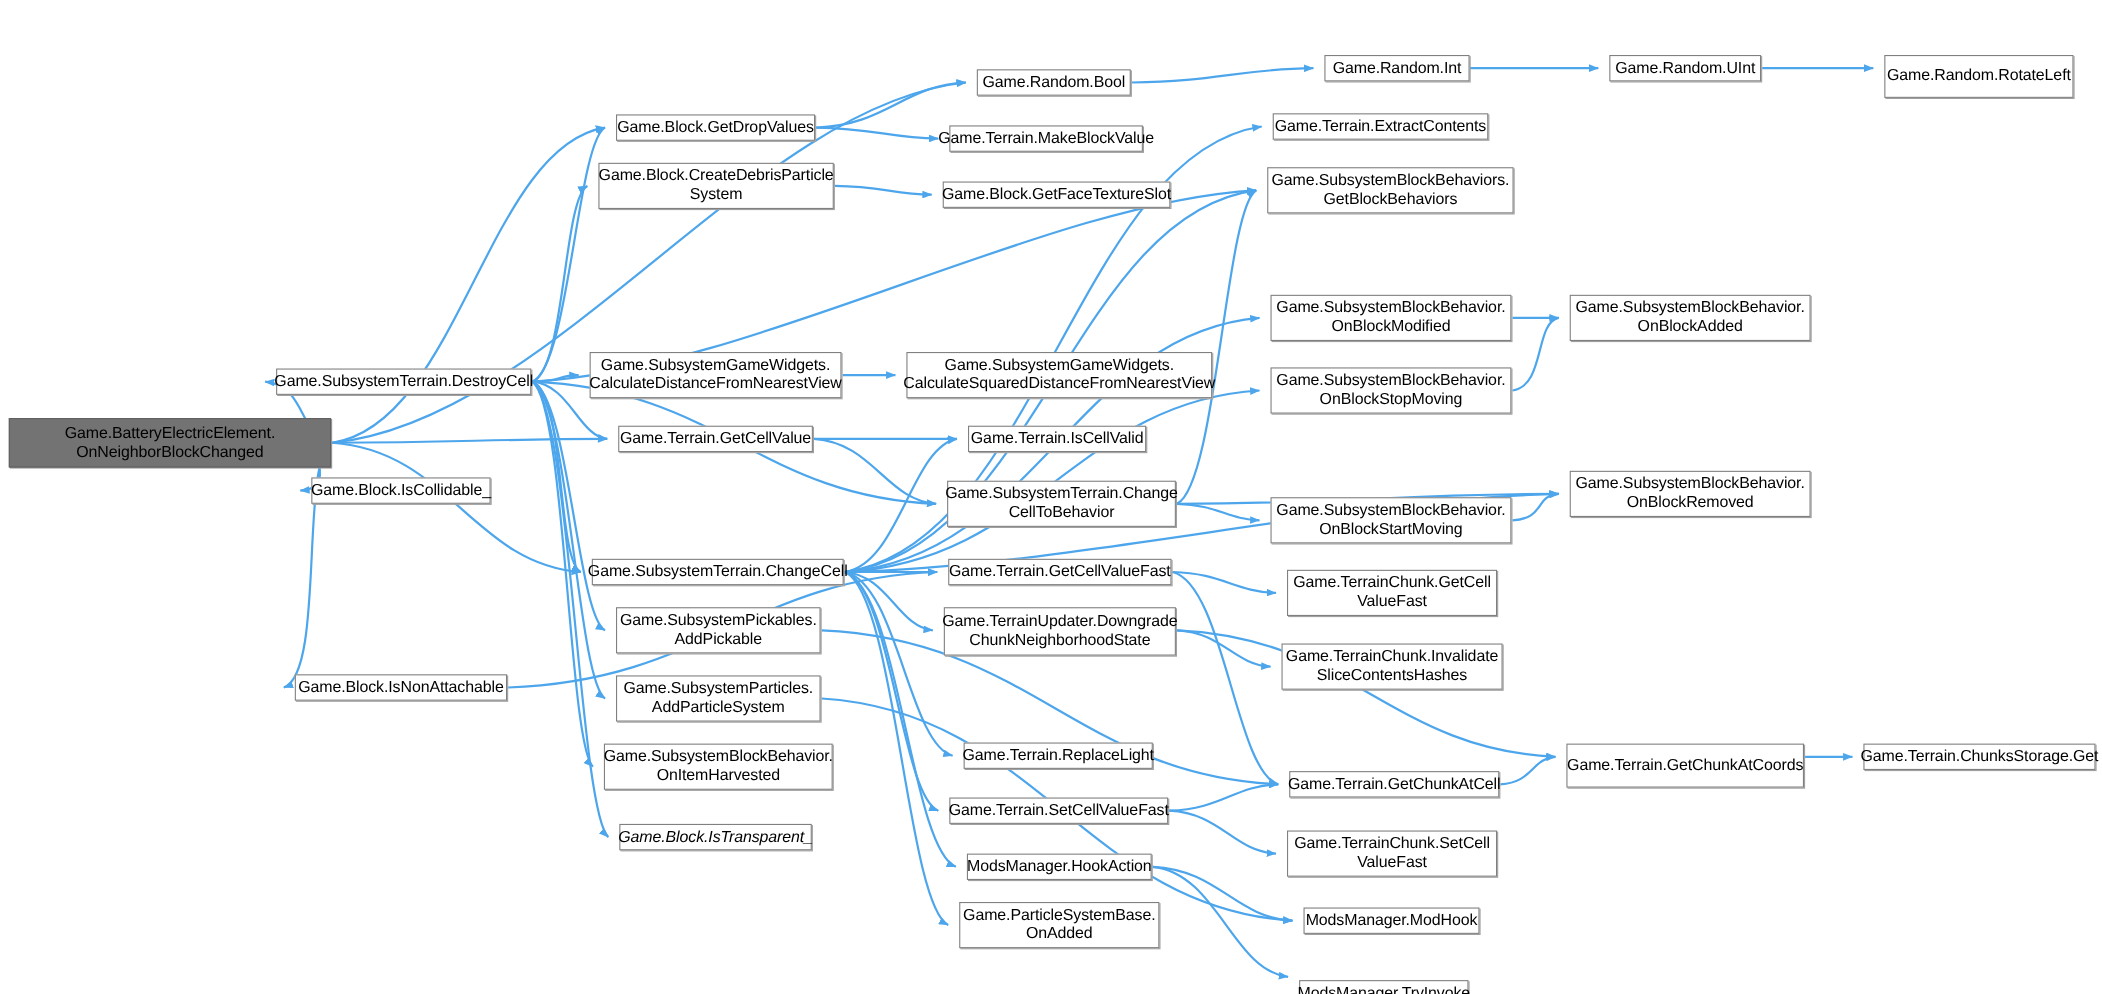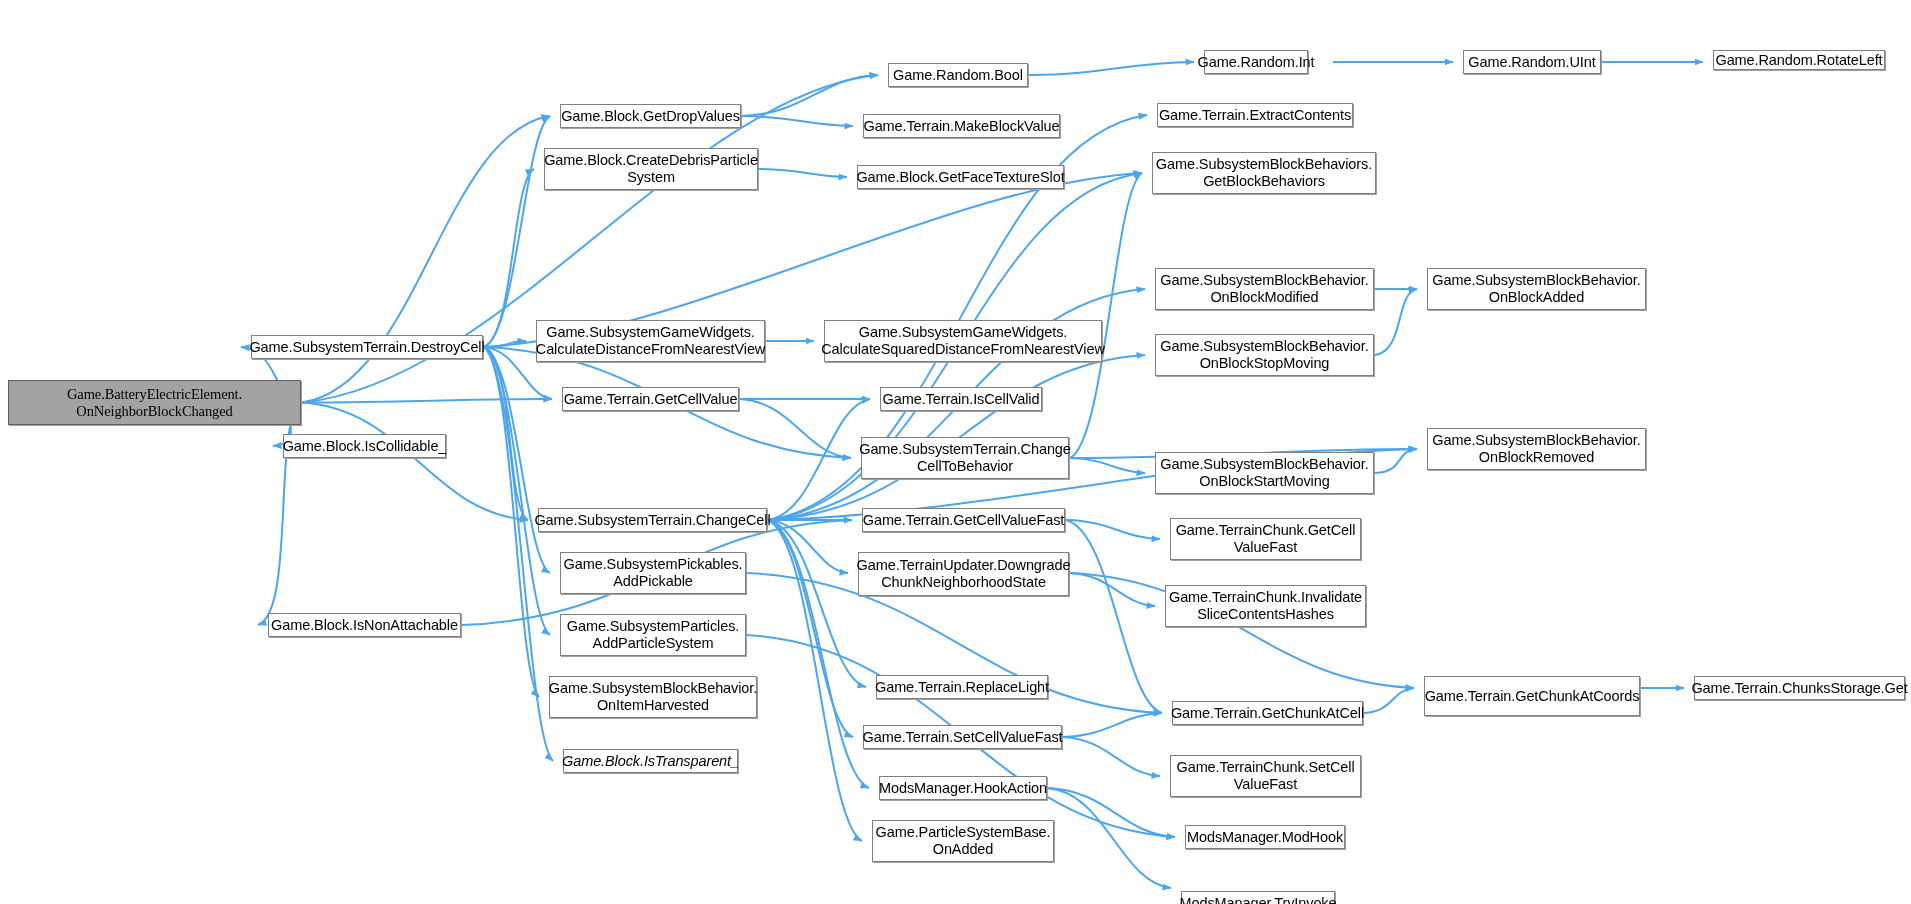--- a/index.html
+++ b/index.html
@@ -34,23 +34,22 @@
     text-align: center;
     color: #000000;
     font-size: 14.5px;
     line-height: 17px;
     letter-spacing: -0.1px;
     white-space: pre-line;
     padding: 1px 4px;
     z-index: 5;
   }
   .node.root {
-    background: #a3a3a3;
+    background: #737373;
     border: 1px solid #606060;
-    font-family: Liberation Serif, serif;
   }
 </style>
 </head>
 <body>
 
 <div id="graph">
   <svg id="edges" viewBox="0 0 1911 904" preserveAspectRatio="none">
     <defs>
       <marker id="arrow" markerWidth="9" markerHeight="7" refX="8.5" refY="3.5" orient="auto" markerUnits="userSpaceOnUse">
         <polygon points="0 0, 9 3.5, 0 7" fill="#4da6ec"></polygon>
@@ -131,21 +130,21 @@
       <div class="node" style="left: 562px; top: 387px; width: 177px; height: 24px;">Game.Terrain.GetCellValue</div>
       <div class="node" style="left: 538px; top: 508px; width: 229px; height: 24px;">Game.SubsystemTerrain.ChangeCell</div>
       <div class="node" style="left: 560px; top: 552px; width: 186px; height: 42px;">Game.SubsystemPickables.
 AddPickable</div>
       <div class="node" style="left: 560px; top: 614px; width: 186px; height: 42px;">Game.SubsystemParticles.
 AddParticleSystem</div>
       <div class="node" style="left: 549px; top: 676px; width: 208px; height: 42px;">Game.SubsystemBlockBehavior.
 OnItemHarvested</div>
       <div class="node" style="left: 563px; top: 749px; width: 175px; height: 24px; font-style: italic;">Game.Block.IsTransparent_</div>
       <div class="node" style="left: 888px; top: 63px; width: 140px; height: 24px;">Game.Random.Bool</div>
-      <div class="node" style="left: 863px; top: 114px; width: 197px; height: 24px;">Game.Terrain.MakeBlockValue</div>
+      <div class="node" style="left: 863px; top: 114px; width: 176px; height: 24px;">Game.Terrain.MakeBlockValue</div>
       <div class="node" style="left: 857px; top: 165px; width: 207px; height: 24px;">Game.Block.GetFaceTextureSlot</div>
       <div class="node" style="left: 824px; top: 320px; width: 278px; height: 42px;">Game.SubsystemGameWidgets.
 CalculateSquaredDistanceFromNearestView</div>
       <div class="node" style="left: 880px; top: 387px; width: 162px; height: 24px;">Game.Terrain.IsCellValid</div>
       <div class="node" style="left: 861px; top: 437px; width: 208px; height: 42px;">Game.SubsystemTerrain.Change
 CellToBehavior</div>
       <div class="node" style="left: 862px; top: 508px; width: 203px; height: 24px;">Game.Terrain.GetCellValueFast</div>
       <div class="node" style="left: 858px; top: 552px; width: 211px; height: 44px;">Game.TerrainUpdater.Downgrade
 ChunkNeighborhoodState</div>
       <div class="node" style="left: 876px; top: 675px; width: 172px; height: 24px;">Game.Terrain.ReplaceLight</div>
@@ -164,23 +163,23 @@
 OnBlockStartMoving</div>
       <div class="node" style="left: 1170px; top: 518px; width: 191px; height: 42px;">Game.TerrainChunk.GetCell
 ValueFast</div>
       <div class="node" style="left: 1165px; top: 585px; width: 201px; height: 42px;">Game.TerrainChunk.Invalidate
 SliceContentsHashes</div>
       <div class="node" style="left: 1172px; top: 701px; width: 191px; height: 24px;">Game.Terrain.GetChunkAtCell</div>
       <div class="node" style="left: 1170px; top: 755px; width: 191px; height: 42px;">Game.TerrainChunk.SetCell
 ValueFast</div>
       <div class="node" style="left: 1185px; top: 825px; width: 160px; height: 24px;">ModsManager.ModHook</div>
       <div class="node" style="left: 1181px; top: 891px; width: 154px; height: 24px;">ModsManager.TryInvoke</div>
-      <div class="node" style="left: 1204px; top: 50px; width: 104px; height: 24px;">Game.Random.Int</div>
+      <div class="node" style="left: 1204px; top: 50px; width: 132px; height: 24px;">Game.Random.Int</div>
       <div class="node" style="left: 1427px; top: 268px; width: 219px; height: 42px;">Game.SubsystemBlockBehavior.
 OnBlockAdded</div>
       <div class="node" style="left: 1427px; top: 428px; width: 219px; height: 42px;">Game.SubsystemBlockBehavior.
 OnBlockRemoved</div>
       <div class="node" style="left: 1424px; top: 676px; width: 216px; height: 40px;">Game.Terrain.GetChunkAtCoords</div>
       <div class="node" style="left: 1463px; top: 50px; width: 138px; height: 24px;">Game.Random.UInt</div>
       <div class="node" style="left: 1694px; top: 676px; width: 211px; height: 24px;">Game.Terrain.ChunksStorage.Get</div>
-      <div class="node" style="left: 1713px; top: 50px; width: 172px; height: 20px;">Game.Random.RotateLeft</div>
+      <div class="node" style="left: 1713px; top: 50px; width: 172px; height: 39px;">Game.Random.RotateLeft</div>
     </div>
 </div>
 
 </body></html>

